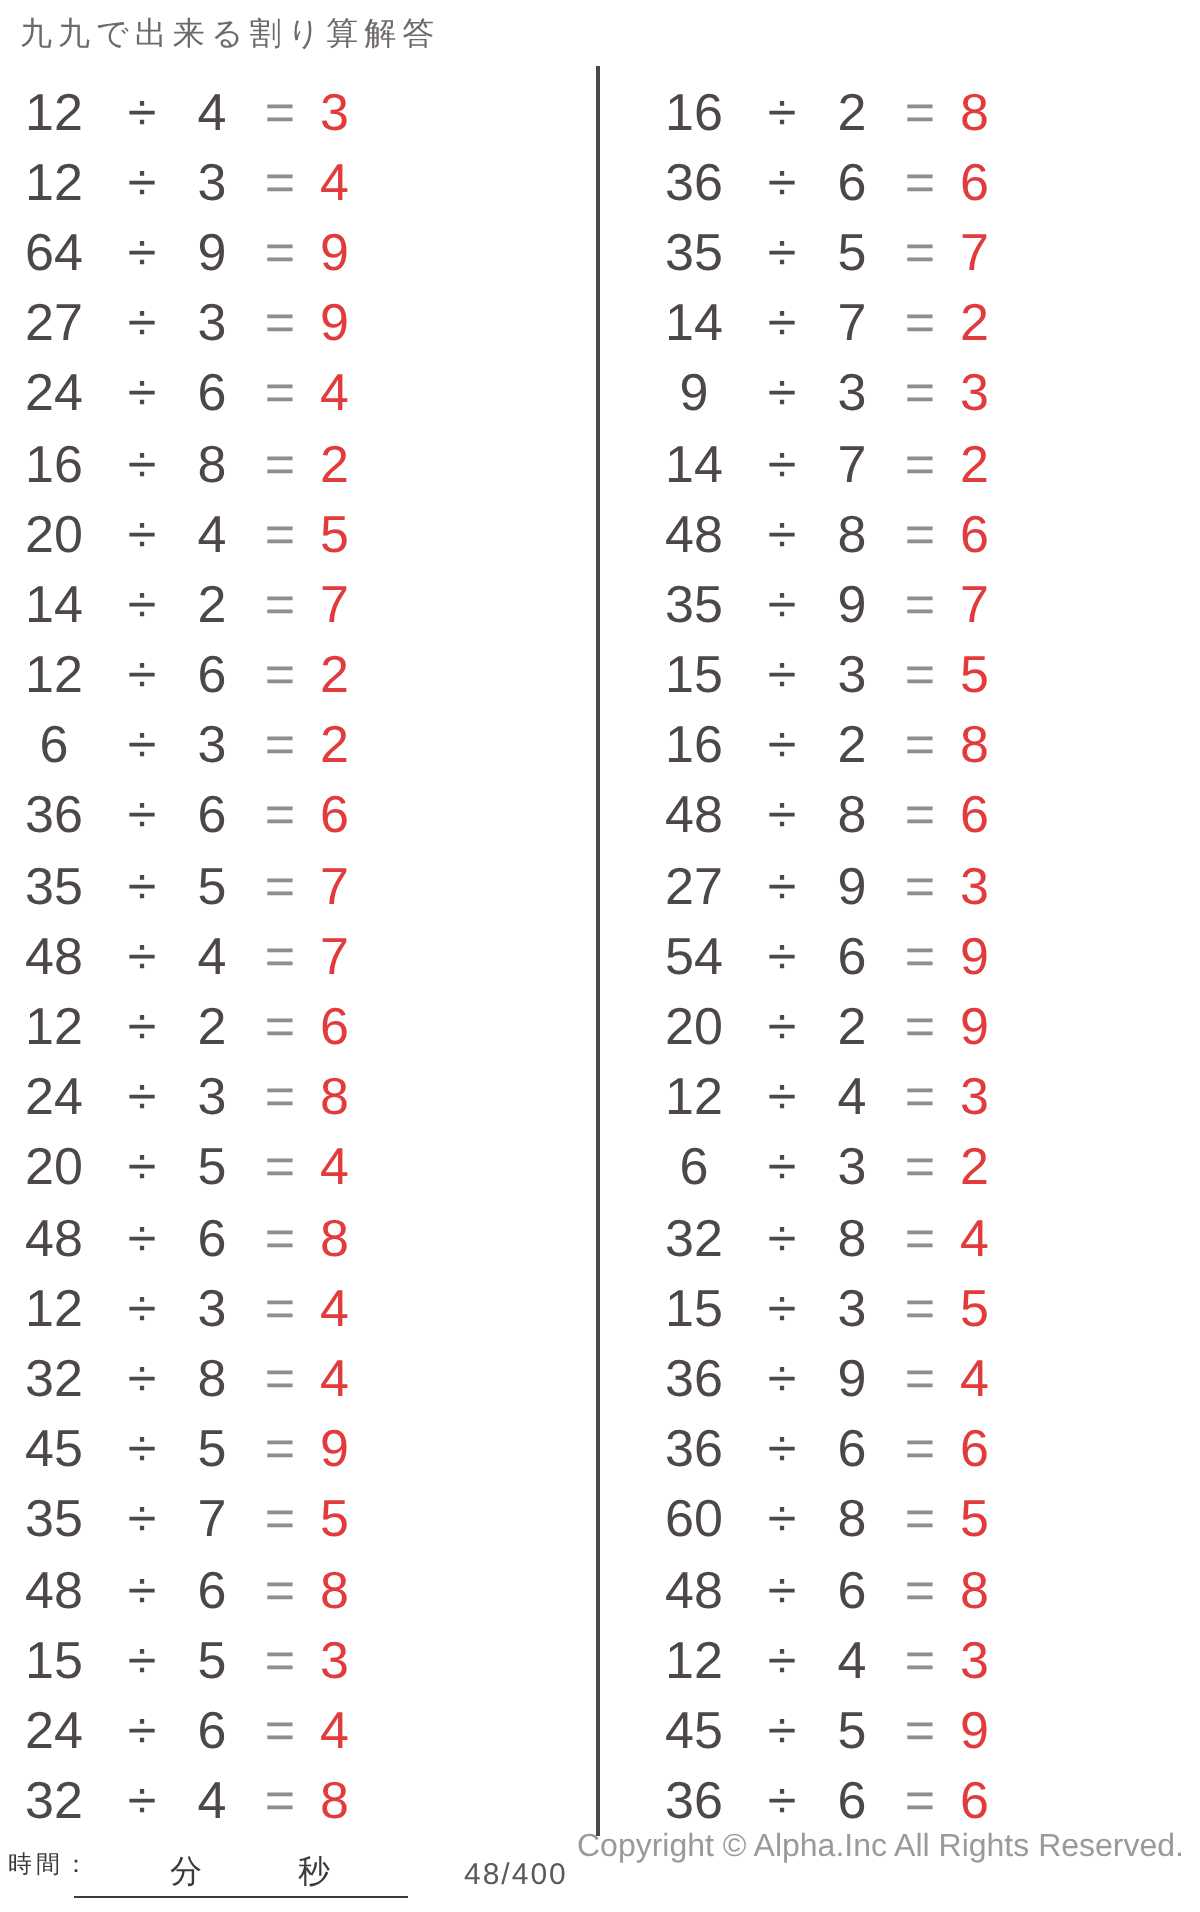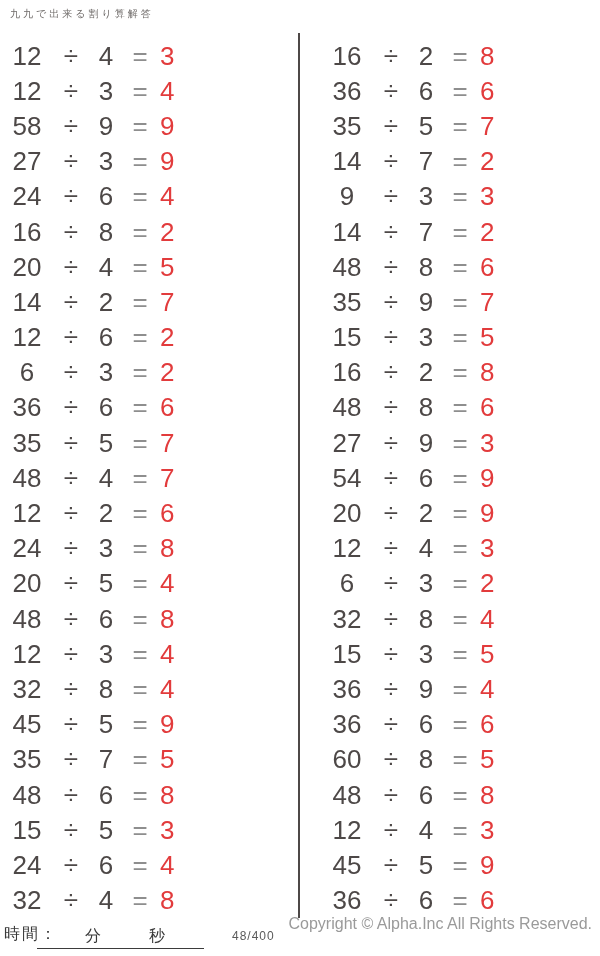--- a/index.html
+++ b/index.html
@@ -7,21 +7,21 @@
     width: 600px; height: 956px;
     background: #ffffff;
     position: relative;
     overflow: hidden;
     font-family: "Liberation Sans", sans-serif;
   }
   .title {
     position: absolute;
     left: 10px; top: 7px;
     font-family: "DejaVu Serif", serif;
-    font-size: 10px;
+    font-size: 16px;
     letter-spacing: 3px;
     color: #6e6a68;
     white-space: nowrap;
   }
   .divider {
     position: absolute;
     left: 298px; top: 33px;
     width: 2px; height: 885px;
     background: var(--text-dark, #4b4645);
   }
@@ -50,21 +50,21 @@
   }
   .c-dividend { width: 50px; text-align: center; }
   .c-div      { width: 38px; text-align: center; }
   .c-divisor  { width: 32px; text-align: center; }
   .c-eq       { width: 36px; text-align: center; color: var(--equals-gray, #8e8e8e); }
   .c-ans      { width: 50px; text-align: left; padding-left: 2px; color: var(--answer-red, #e23b3c); }
   .footer-time-label {
     position: absolute;
     left: 4px; top: 924px;
     font-family: Liberation Serif, serif;
-    font-size: 16px;
+    font-size: 12px;
     letter-spacing: 2px;
     color: #3a3a3a;
     white-space: nowrap;
   }
   .time-line {
     position: absolute;
     left: 37px; top: 926px;
     width: 167px; height: 22px;
     border-bottom: 1px solid #3b3b3b;
   }
@@ -73,21 +73,21 @@
     bottom: 1px;
     font-family: "DejaVu Serif", serif;
     font-size: 16px;
     color: #3a3a3a;
   }
   .unit-min { left: 48px; }
   .unit-sec { left: 112px; }
   .sheet-number {
     position: absolute;
     left: 232px; top: 929px;
-    font-size: 12px;
+    font-size: 15px;
     letter-spacing: 1px;
     color: #5a5a5a;
   }
   .copyright {
     position: absolute;
     right: 8px; top: 917px;
     text-align: right;
     font-size: 16px;
     line-height: 14.5px;
     color: #9a9a9a;
@@ -110,21 +110,21 @@
     <span class="num c-ans">3</span>
   </div>
     <div class="row">
     <span class="num c-dividend">12</span>
     <span class="num c-div">÷</span>
     <span class="num c-divisor">3</span>
     <span class="num c-eq">=</span>
     <span class="num c-ans">4</span>
   </div>
     <div class="row">
-    <span class="num c-dividend">58</span>
+    <span class="num c-dividend">64</span>
     <span class="num c-div">÷</span>
     <span class="num c-divisor">9</span>
     <span class="num c-eq">=</span>
     <span class="num c-ans">9</span>
   </div>
     <div class="row">
     <span class="num c-dividend">27</span>
     <span class="num c-div">÷</span>
     <span class="num c-divisor">3</span>
     <span class="num c-eq">=</span>

